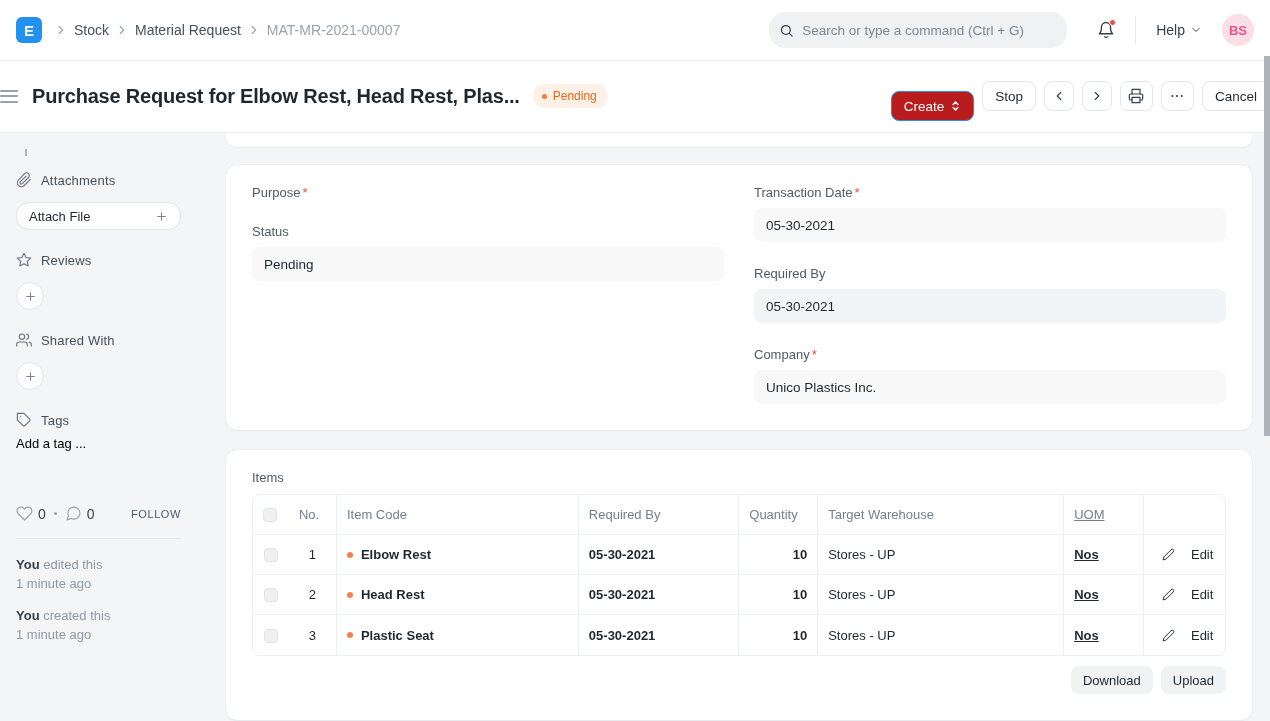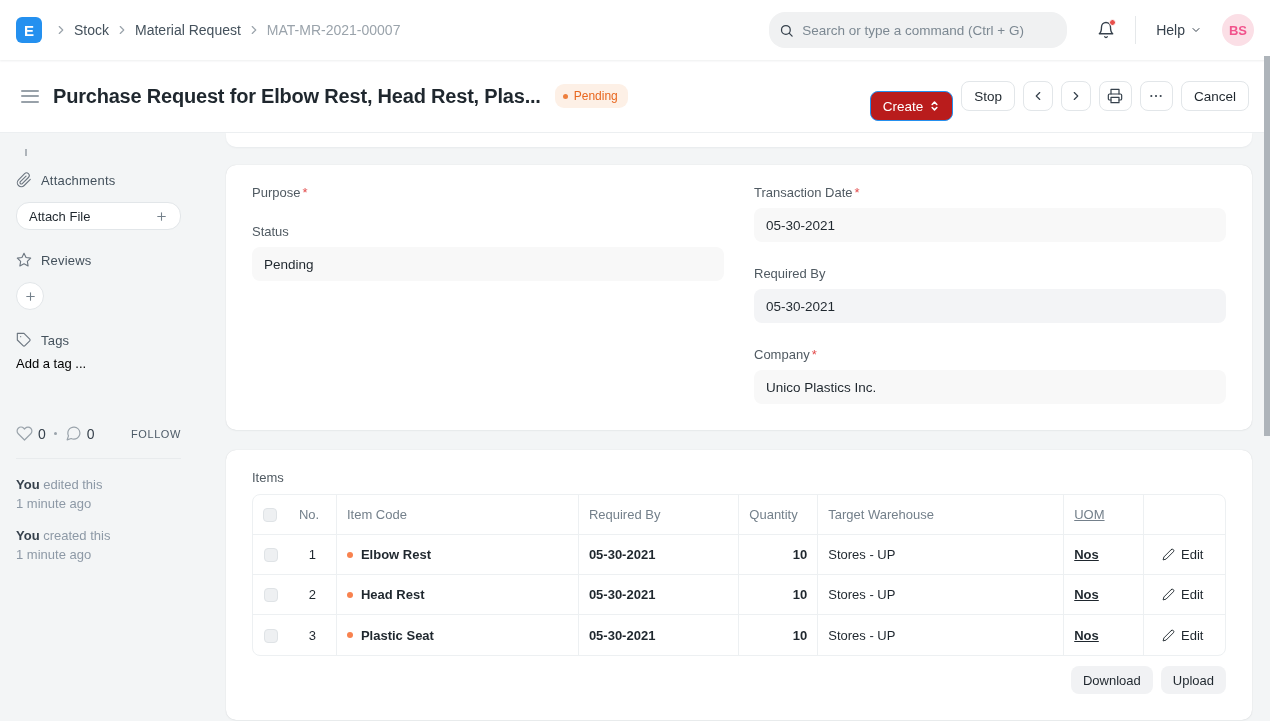--- a/index.html
+++ b/index.html
@@ -46,21 +46,21 @@
     cursor:pointer; margin-right:20px; }
   .avatar {
     width:32px; height:32px; border-radius:50%; background:#fbdfe6;
     color:#f1538c; font-weight:600; font-size:13px;
     display:flex; align-items:center; justify-content:center; cursor:pointer;
   }
 
   
   .page-head {
     height:73px; background:#fff; display:flex; align-items:center;
-    padding:0 21px; border-bottom:1px solid #eceff1; position:relative; z-index:4;
+    padding:0 0; border-bottom:1px solid #eceff1; position:relative; z-index:4;
   }
   .hamburger { width:18px; cursor:pointer; margin-right:14px; }
   .hamburger span { display:block; height:2px; background:#98a1a9; border-radius:1px; margin:3.5px 0; }
   .page-title { font-size:20px; font-weight:700; color:#1f272e; letter-spacing:-0.2px; white-space:nowrap; }
   .badge {
     margin-left:14px; background:#fdf0e6; color:#e8671f; font-size:12px; font-weight:500;
     padding:5px 10px 5px 8px; border-radius:9px; display:flex; align-items:center; gap:6px;
   }
   .badge .dot { width:5px; height:5px; border-radius:50%; background:#ee7f3d; }
   .head-actions { margin-left:auto; display:flex; align-items:center; gap:8px; }
@@ -143,21 +143,21 @@
   .col-uom { width:80px;text-decoration:underline; }
   .col-edit { width:82px; }
   .checkbox {
     width:14px; height:14px; border-radius:4px; background:#eef0f2;
     border:1px solid #dfe3e6; display:inline-block; vertical-align:middle; cursor:pointer;
   }
   td.center { text-align:center; }
   .item-cell { display:flex; align-items:center; gap:8px; font-weight:600; color:#1f272e; }
   .odot { width:6px; height:6px; border-radius:50%; background:#f8824f; flex-shrink:0; }
   .bold { font-weight:600; color:#1f272e; }
-  .edit-link { display:flex; align-items:center; gap:6px; color:#1f272e; cursor:pointer;
+  .edit-link { display:flex; align-items:center; gap:16px; color:#1f272e; cursor:pointer;
     justify-content:flex-start; padding-left:8px; }
   .grid-footer { display:flex; justify-content:flex-end; gap:8px; margin-top:10px; }
   .gbtn {
     height:28px; border:none; border-radius:8px; background:#f1f2f4; font-family:inherit;
     font-size:13px; color:#1f272e; padding:0 12px; cursor:pointer;
   }
 
   
   .scrollbar-thumb {
     position:absolute; right:0; top:56px; width:6px; height:380px;
@@ -315,20 +315,39 @@
         <span>Reviews</span>
       </div>
       <button class="circle-btn">
         <svg width="13" height="13" viewBox="0 0 24 24" fill="none" stroke="currentColor" stroke-width="2" stroke-linecap="round">
             <line x1="12" y1="5" x2="12" y2="19"></line>
             <line x1="5" y1="12" x2="19" y2="12"></line>
           </svg>
       </button>
     </div>
 
+    <div class="side-section">
+      <div class="side-head">
+        <span>
+          <svg width="16" height="16" viewBox="0 0 24 24" fill="none" stroke="currentColor" stroke-width="1.7" stroke-linecap="round" stroke-linejoin="round">
+              <path d="M17 21v-2a4 4 0 0 0-4-4H5a4 4 0 0 0-4 4v2"></path>
+              <circle cx="9" cy="7" r="4"></circle>
+              <path d="M23 21v-2a4 4 0 0 0-3-3.87"></path>
+              <path d="M16 3.13a4 4 0 0 1 0 7.75"></path>
+            </svg>
+        </span>
+        <span>Shared With</span>
+      </div>
+      <button class="circle-btn">
+        <svg width="13" height="13" viewBox="0 0 24 24" fill="none" stroke="currentColor" stroke-width="2" stroke-linecap="round">
+            <line x1="12" y1="5" x2="12" y2="19"></line>
+            <line x1="5" y1="12" x2="19" y2="12"></line>
+          </svg>
+      </button>
+    </div>
 
     <div class="side-section">
       <div class="side-head" style="margin-bottom:10px;">
         <span>
           <svg width="16" height="16" viewBox="0 0 24 24" fill="none" stroke="currentColor" stroke-width="1.7" stroke-linecap="round" stroke-linejoin="round">
               <path d="M20.59 13.41l-7.17 7.17a2 2 0 0 1-2.83 0L2 12V2h10l8.59 8.59a2 2 0 0 1 0 2.82z"></path>
               <line x1="7" y1="7" x2="7.01" y2="7"></line>
             </svg>
         </span>
         <span>Tags</span>

